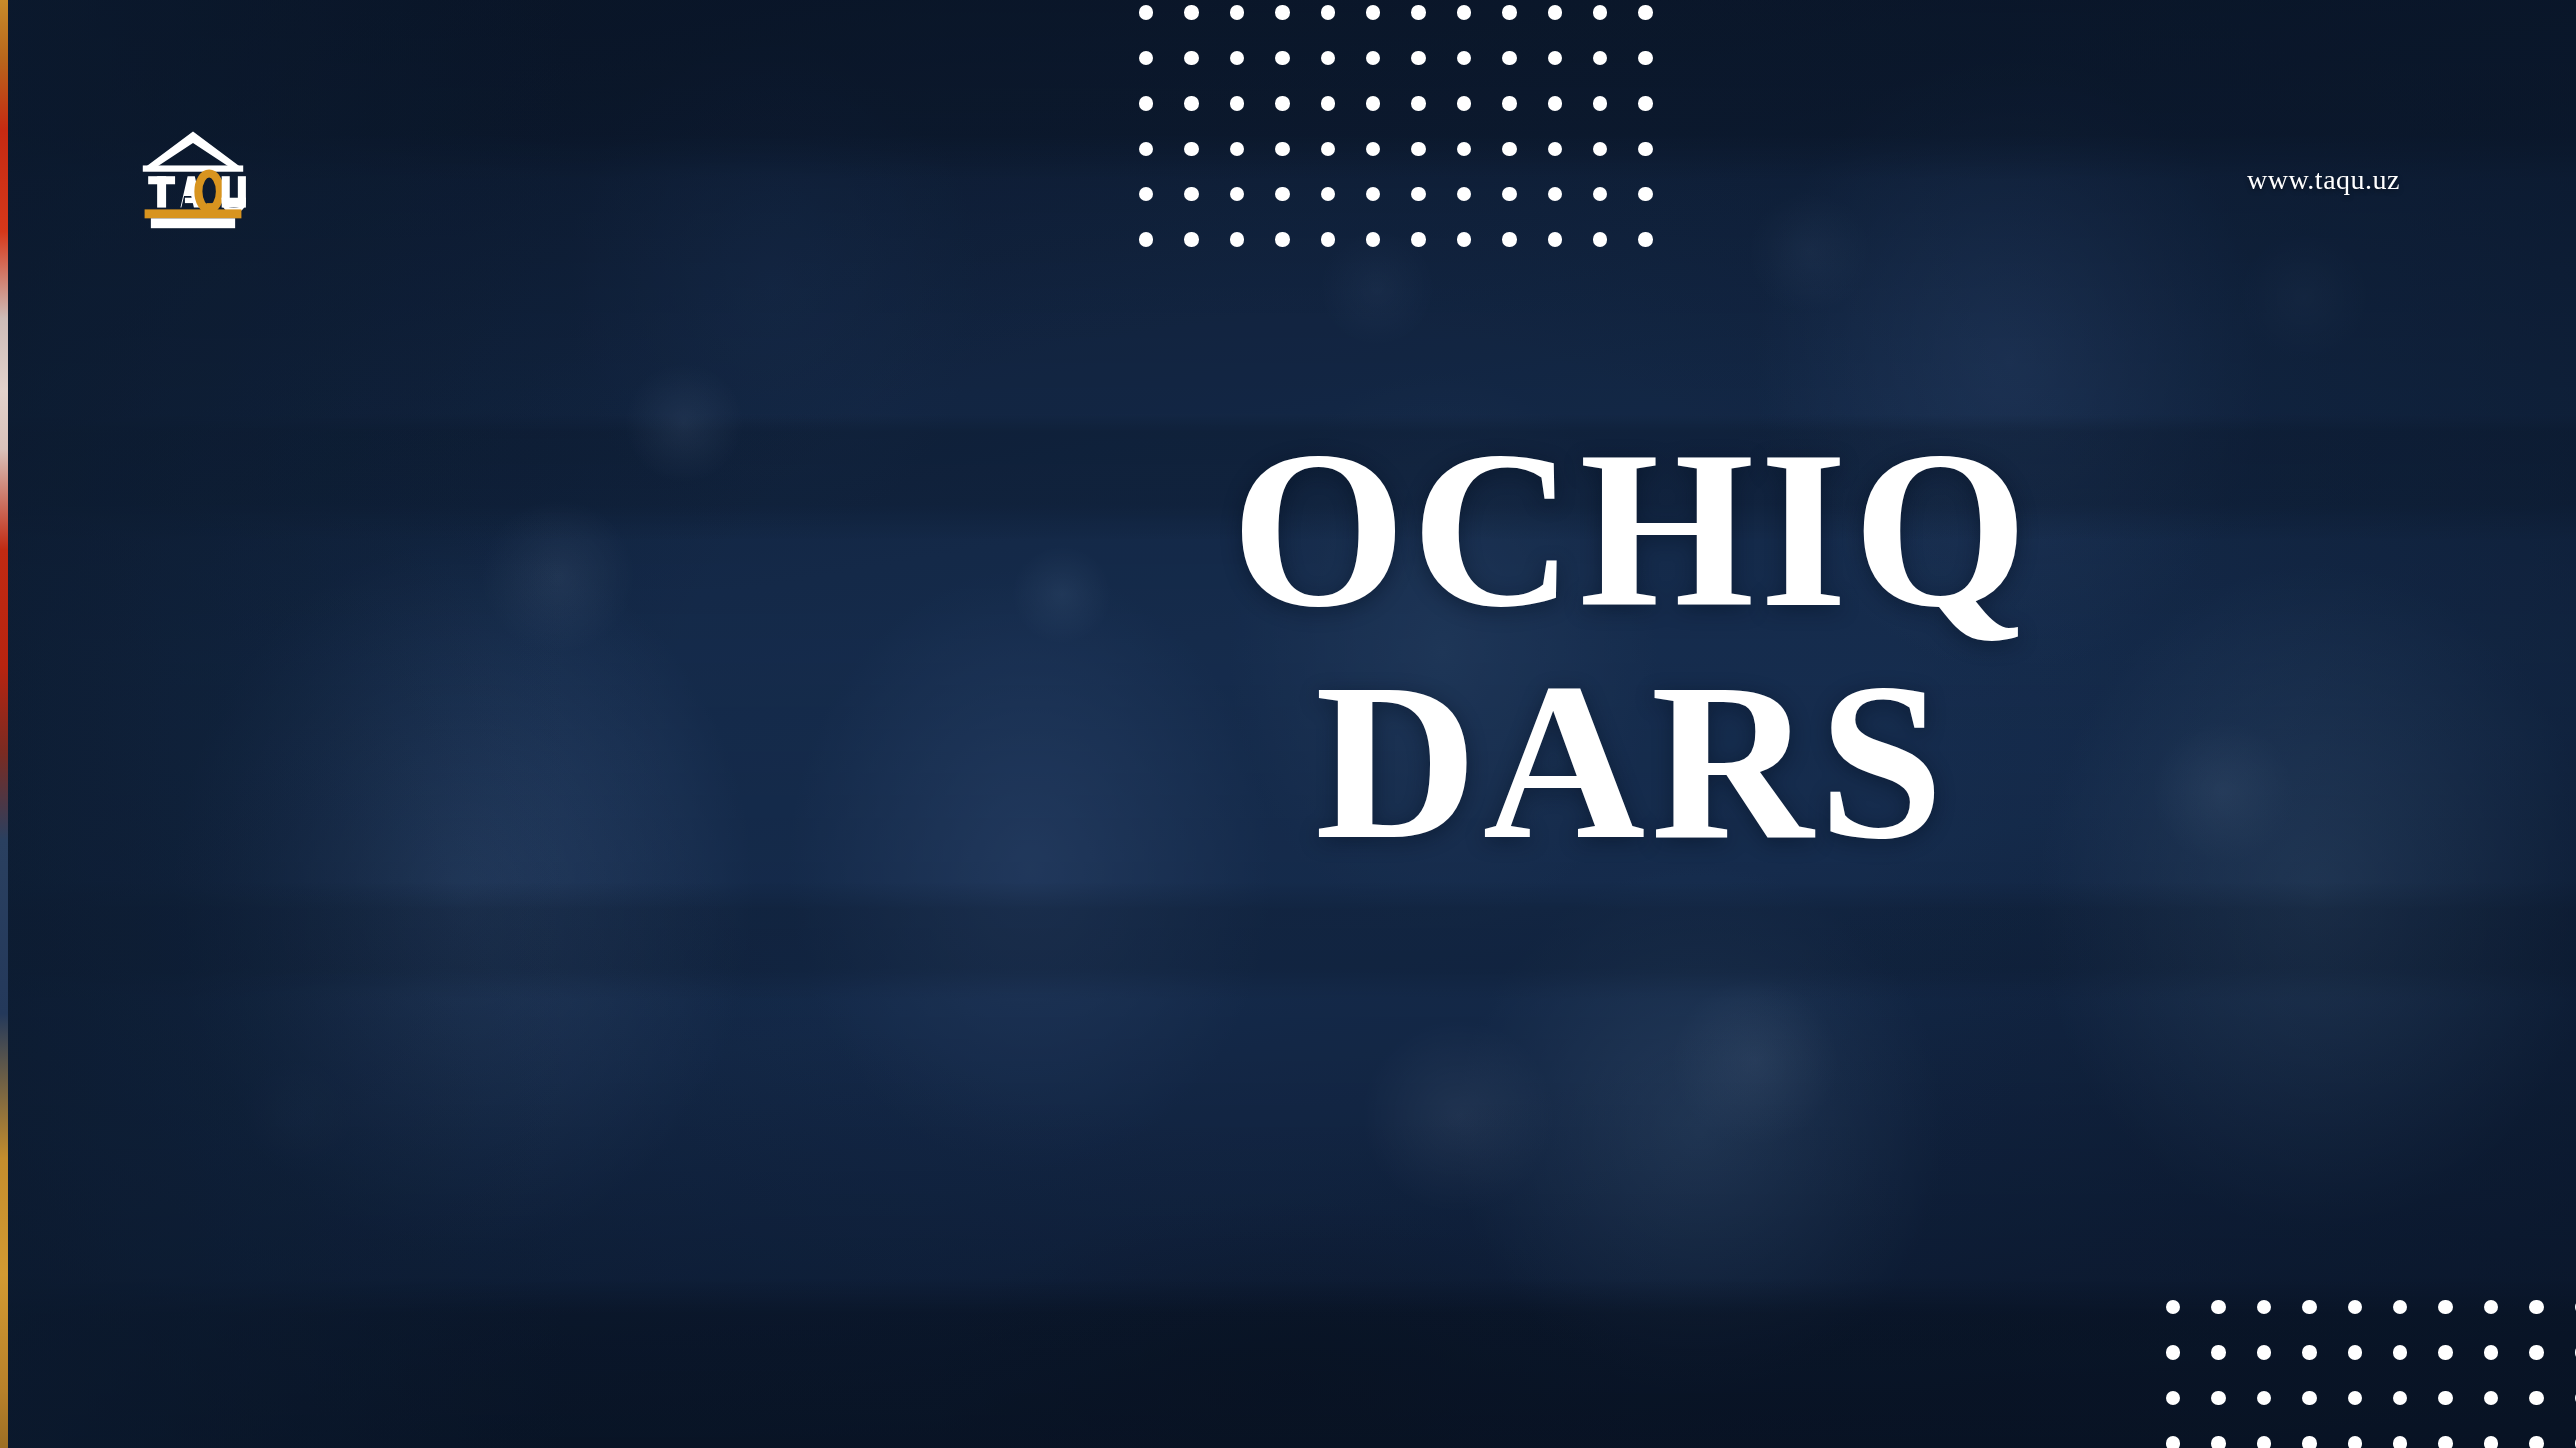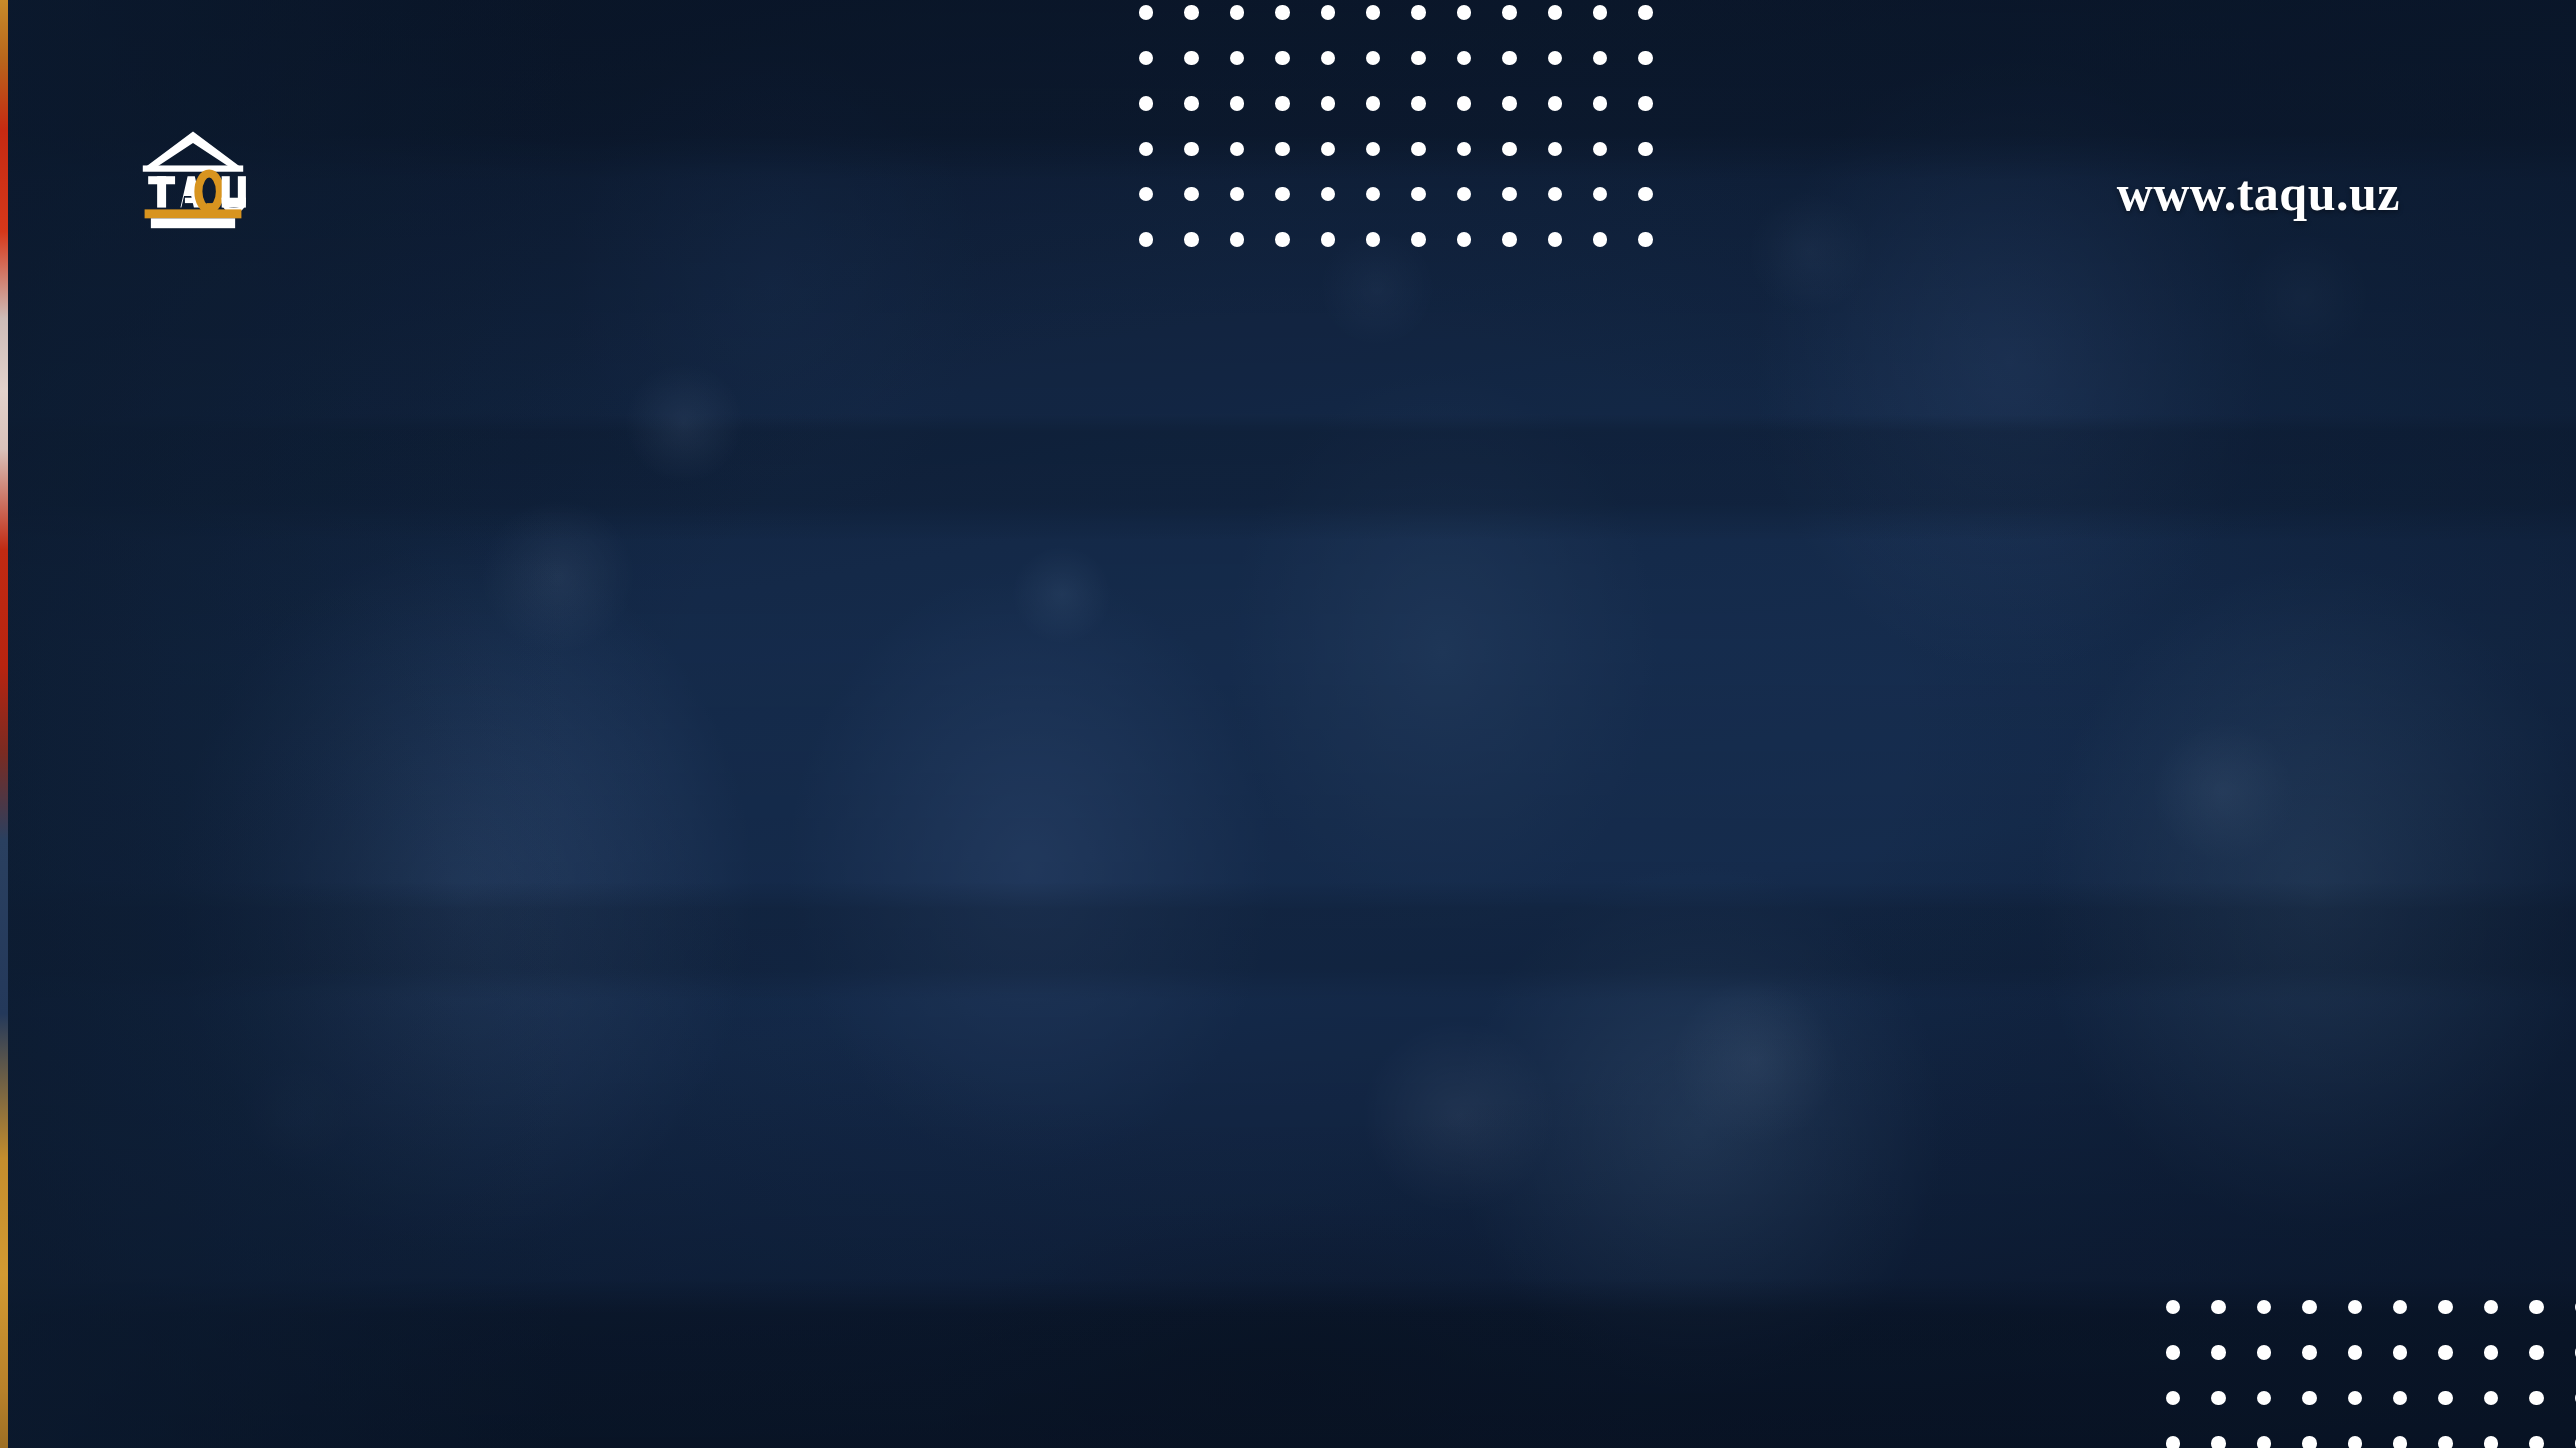--- a/index.html
+++ b/index.html
@@ -152,24 +152,23 @@
     text-shadow: 0 0.9px 3.6px rgba(0,0,0,0.35);
   }
 
   
   .site-url {
     position: absolute;
     right: 176px;
     top: 164px;
     color: #ffffff;
     font-family: "Liberation Serif", serif;
-    font-size: 50px;
+    font-size: 28px;
     letter-spacing: 0.5px;
     text-shadow: 0 1.8px 5.4px rgba(0,0,0,0.40);
-    font-weight: bold;
   }
 
   
   .headline {
     position: absolute;
     left: 1128px;
     top: 421px;
     width: 1008px;
     text-align: center;
     color: #ffffff;
@@ -381,16 +380,20 @@
       <rect x="91" y="80" width="27" height="11" fill="#ffffff"></rect>
 
       <rect x="5" y="93" width="108" height="10" fill="#d8941f"></rect>
 
       <rect x="12" y="103" width="94" height="11" fill="#ffffff"></rect>
     </svg>
   </div>
 
   <div class="site-url">www.taqu.uz</div>
 
+  <div class="headline">
+    <span class="line line-1">OCHIQ</span>
+    <span class="line line-2">DARS</span>
+  </div>
 
 
 </div>
 
 
 </body></html>

